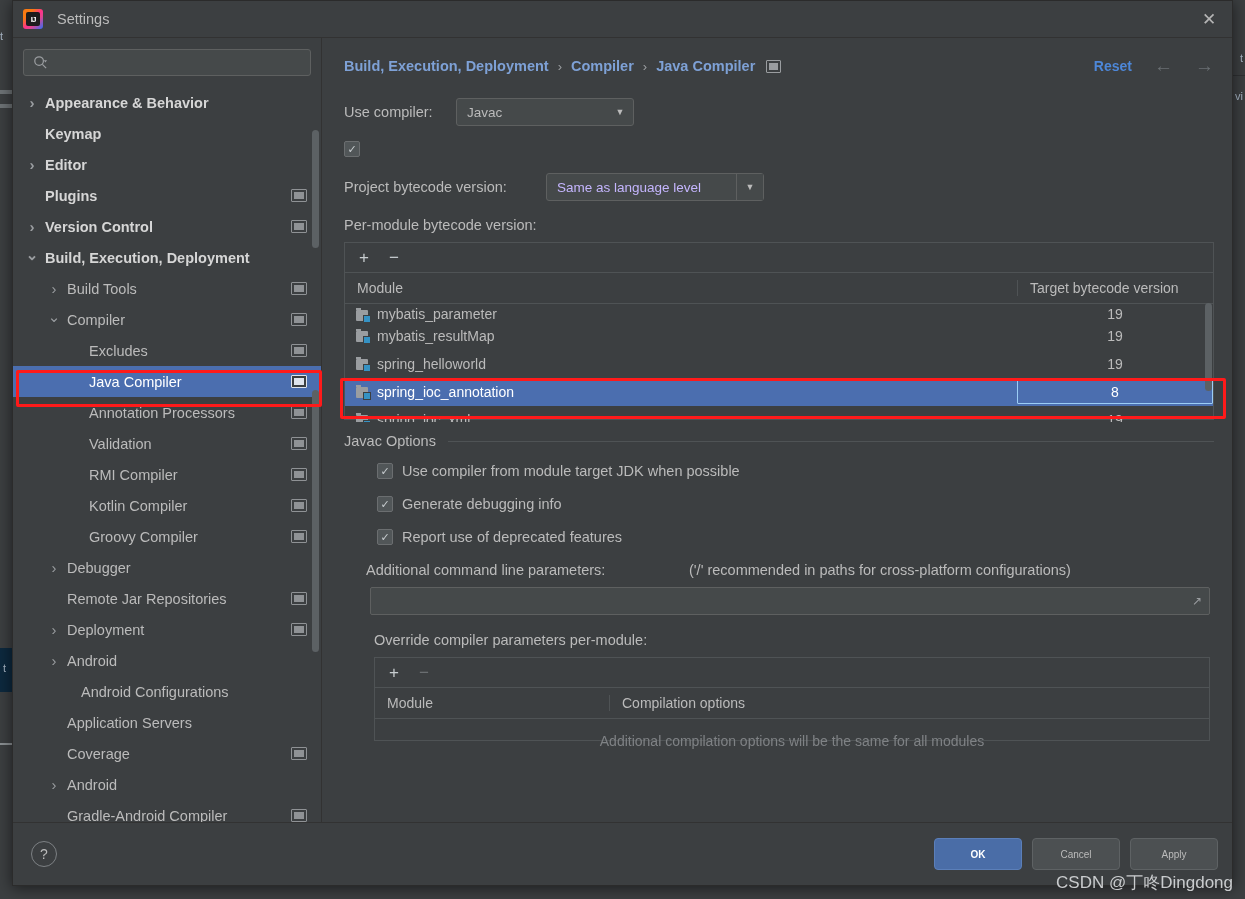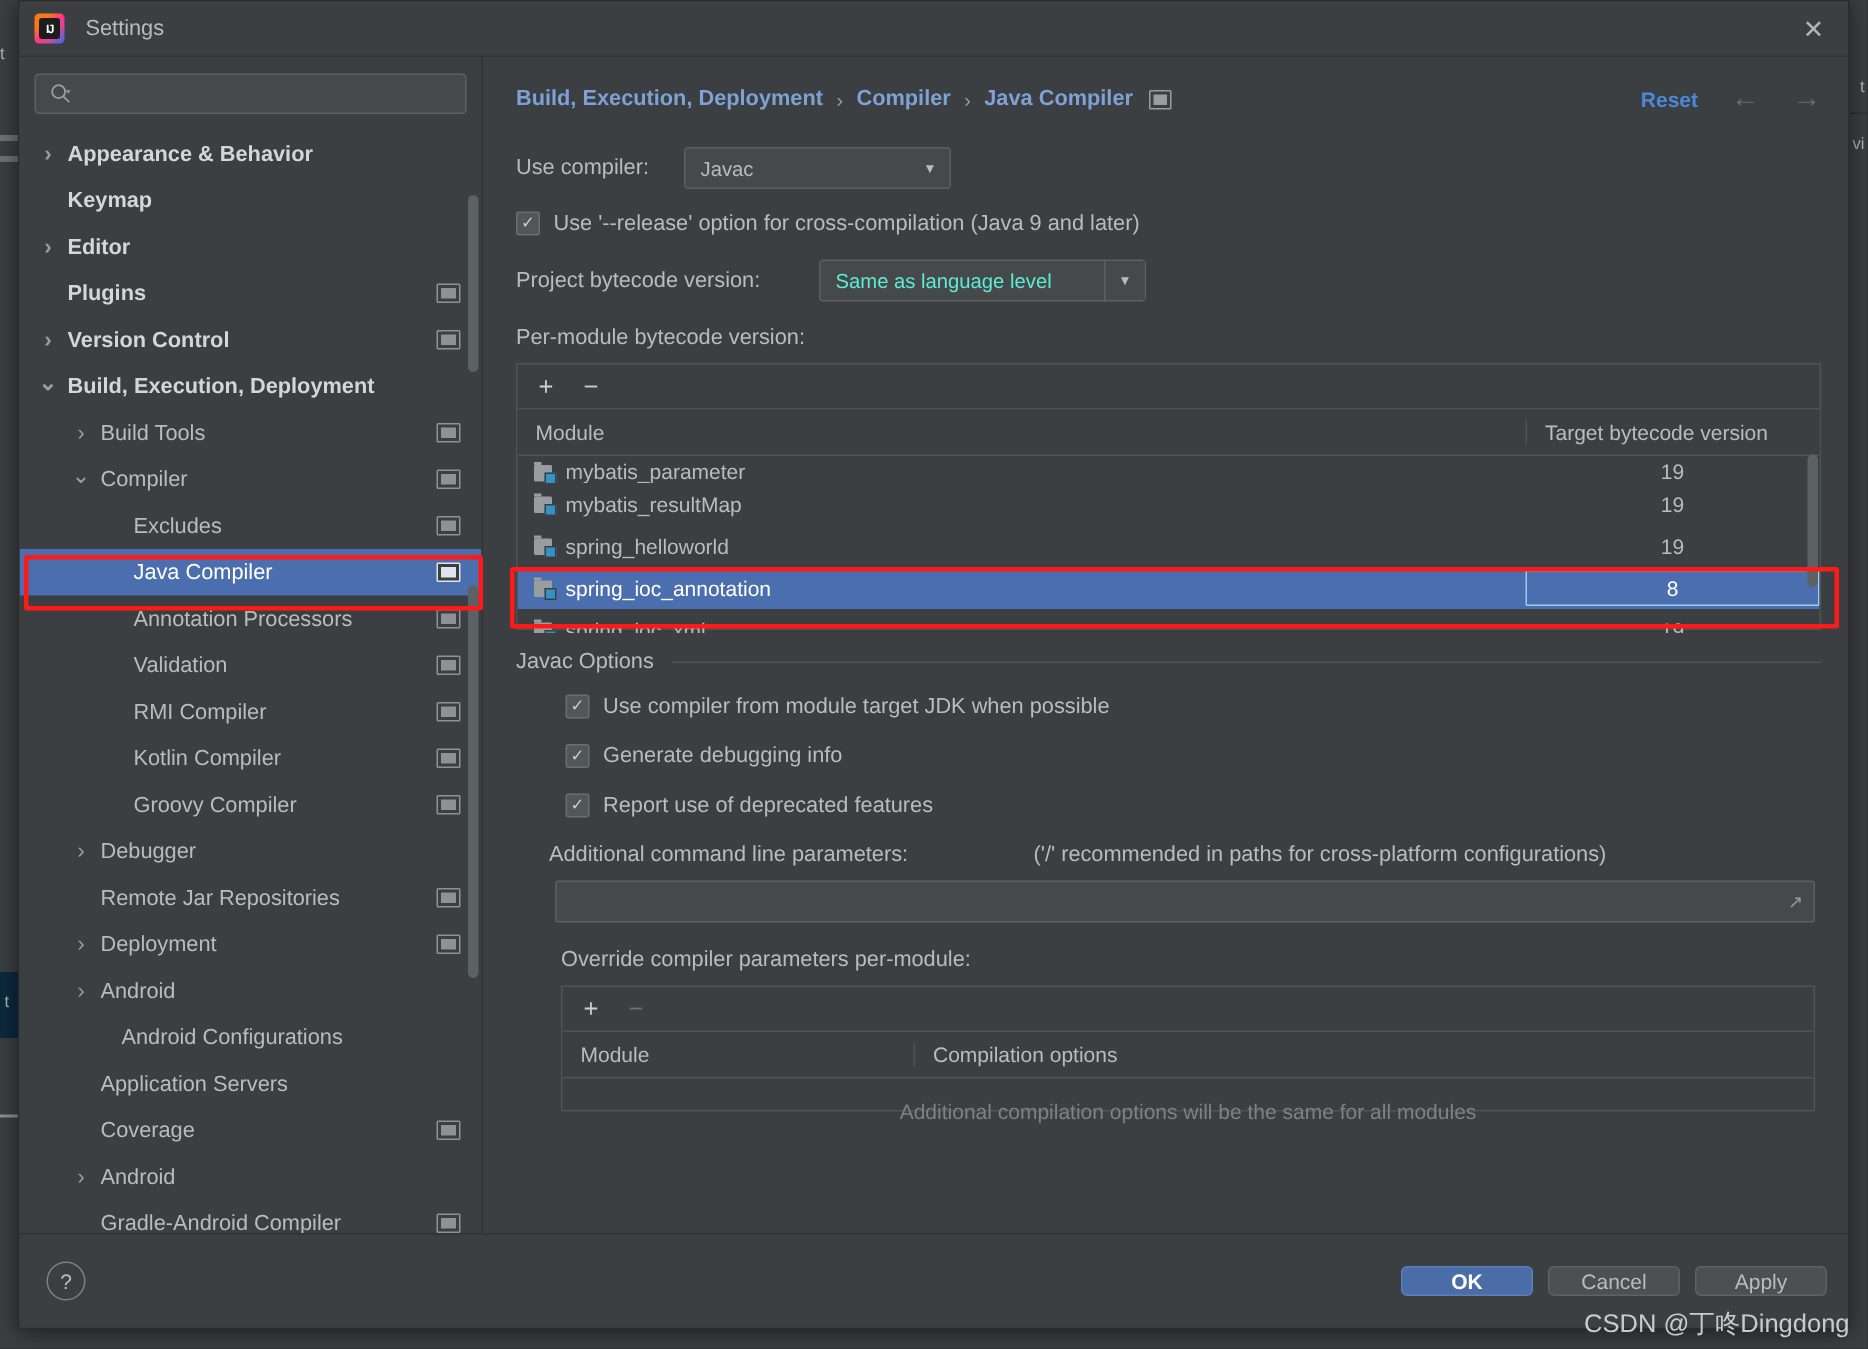--- a/index.html
+++ b/index.html
@@ -156,21 +156,21 @@
   }
 
   .row { display: flex; align-items: center; }
   .lbl { color: #bbbbbb; font-size: 14.5px; }
 
   .combo {
     height: 28px; border: 1px solid #5e6060; background: #45494a;
     border-radius: 3px; display:flex; align-items:center; box-sizing:border-box;
   }
   .combo .val { padding: 0 10px; color: #bbbbbb; font-size: 13.5px; flex:1; white-space:nowrap;}
-  .combo .val.disabled { color: #5eead4; }
+  .combo .val.disabled { color: #c4b5fd; }
   .combo .caret {
     width: 26px; height: 100%; display:flex; align-items:center; justify-content:center;
     color: #bbbbbb; font-size: 9px;
   }
   .combo.framed .caret { border-left: 1px solid #5e6060; background:#45494a; }
 
   .cb-row { display:flex; align-items:center; }
   .checkbox {
     width: 14px; height: 14px; border: 1px solid #6b6e70; border-radius: 2px;
     background: #515658; margin-right: 9px; flex:none;
@@ -255,22 +255,22 @@
     background:#3c3f41; border-top:1px solid #323232; padding: 0 14px 0 18px;
     position: relative;
   }
   .help-btn {
     width: 24px; height: 24px; border-radius: 50%; border:1px solid #7d8184;
     color:#bbbbbb; font-size: 14px; display:flex; align-items:center; justify-content:center;
     cursor:pointer;
   }
   .footer-spacer { flex:1; }
   .btn {
-    min-width: 88px; height: 20px; border-radius:4px; border:1px solid #5e6264;
-    background:#4c5052; color:#bbbbbb; font-size:14px;
+    min-width: 88px; height: 32px; border-radius:4px; border:1px solid #5e6264;
+    background:#4c5052; color:#bbbbbb; font-size:10px;
     display:flex; align-items:center; justify-content:center; margin-left: 10px;
     cursor:pointer; box-sizing:border-box;
   }
   .btn.primary {
     background:#4a6da7; border-color:#5b7fb9; color:#ffffff; font-weight:bold;
   }
   .watermark {
     position:absolute; right: 12px; bottom: 5px;
     color: #d6d8da; font-size: 17px; opacity: 0.92;
     font-family: "Liberation Sans", sans-serif; white-space:nowrap;
@@ -466,21 +466,20 @@
         <div class="row" style="margin-top:10px;">
           <span class="lbl" style="width:112px;">Use compiler:</span>
           <div class="combo" style="width:178px;">
             <span class="val">Javac</span>
             <span class="caret">▼</span>
           </div>
         </div>
 
         <div class="cb-row" style="margin-top:15px;">
           <span class="checkbox">✓</span>
-          <span class="cb-label">Use '--release' option for cross-compilation (Java 9 and later)</span>
         </div>
 
         <div class="row" style="margin-top:16px;">
           <span class="lbl" style="width:202px;">Project bytecode version:</span>
           <div class="combo framed" style="width:218px;">
             <span class="val disabled">Same as language level</span>
             <span class="caret">▼</span>
           </div>
         </div>
 

